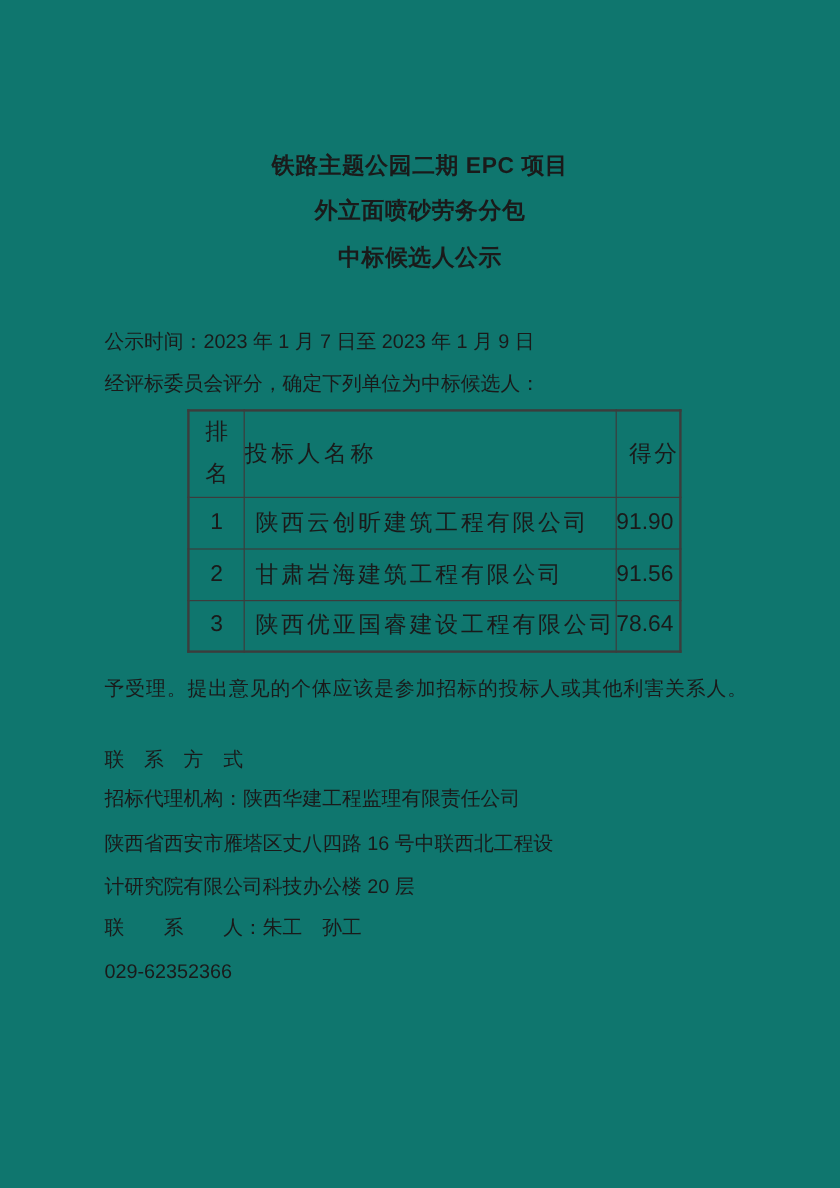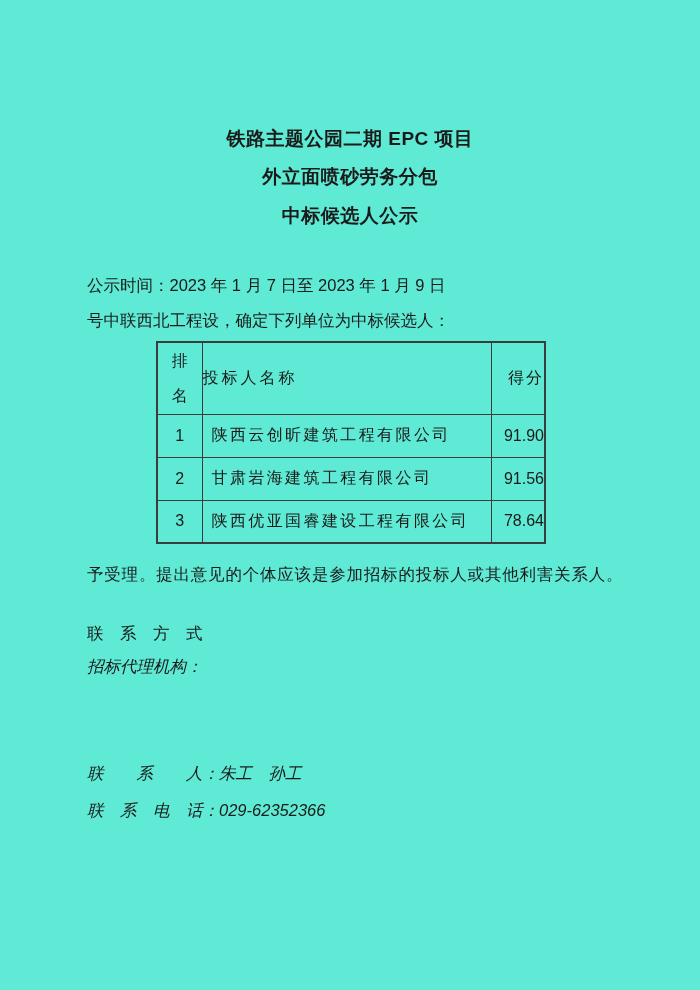--- a/index.html
+++ b/index.html
@@ -2,21 +2,21 @@
 <html><head>
 <meta charset="utf-8">
 <style>
   * { margin: 0; padding: 0; box-sizing: border-box; }
   html, body { background: #ffffff; }
   body { font-family: "Liberation Sans", "DejaVu Sans", sans-serif; color: #1a1a1a; }
   .page {
     position: relative;
     width: 700px;
     height: 990px;
-    background: #5eead4;
+    background: #0f766e;
     overflow: hidden;
   }
   .abs { position: absolute; }
   .title-line {
     left: 0; right: 0;
     text-align: center;
     font-size: 19px;
     font-weight: bold;
     line-height: 22px;
     letter-spacing: 0.5px;
@@ -26,21 +26,21 @@
     font-size: 16.5px;
     line-height: 21px;
     white-space: nowrap;
   }
   table.results {
     position: absolute;
     top: 341px;
     left: 156px;
     border-collapse: collapse;
     border: 2px solid #3c3c3c;
-    font-size: 16px;
+    font-size: 19px;
     color: #1a1a1a;
     table-layout: fixed;
   }
   table.results td, table.results th {
     border: 1px solid #3c3c3c;
     font-weight: normal;
     vertical-align: middle;
   }
   .col-rank  { width: 45px; }
   .col-name  { width: 289px; }
@@ -49,52 +49,51 @@
     height: 72px;
     text-align: center;
     line-height: 35px;
     padding: 0 13px;
     word-break: break-all;
   }
   th.th-name { text-align: left; letter-spacing: 3px; }
   th.th-score { text-align: right; letter-spacing: 2px; }
   td.td-rank { height: 43px; text-align: center; }
   td.td-name { padding-left: 9px; letter-spacing: 2.4px; white-space: nowrap; }
-  td.td-score { text-align: right; }
+  td.td-score { text-align: left; }
   .notice-line {
     left: 87px;
     font-size: 16.5px;
     line-height: 21px;
     letter-spacing: 0.8px;
     white-space: nowrap;
   }
   .indent { text-indent: 41px; }
   .contact-line {
     left: 87px;
     font-size: 16.5px;
     line-height: 21px;
     white-space: nowrap;
     display: flex;
     align-items: flex-end;
-    font-style: italic;
   }
   .contact-label { flex: 0 0 auto; }
   .addr-line2 { margin-top: 15px; }
 </style>
 </head>
 <body>
 
 <div class="page">
 
   <div class="abs title-line" style="top:128px">铁路主题公园二期 EPC 项目</div>
   <div class="abs title-line" style="top:166px">外立面喷砂劳务分包</div>
   <div class="abs title-line" style="top:205px">中标候选人公示</div>
 
   <div class="abs body-line" style="top:275px">公示时间：2023 年 1 月 7 日至 2023 年 1 月 9 日</div>
-  <div class="abs body-line" style="top:310px">号中联西北工程设，确定下列单位为中标候选人：</div>
+  <div class="abs body-line" style="top:310px">经评标委员会评分，确定下列单位为中标候选人：</div>
 
   <table class="results">
     <colgroup>
       <col class="col-rank">
       <col class="col-name">
       <col class="col-score">
     </colgroup>
     <thead>
       <tr>
         <th class="th-rank">排名</th>
@@ -120,28 +119,32 @@
       </tr>
     </tbody>
   </table>
 
   <div class="abs notice-line" style="top:564px">予受理。提出意见的个体应该是参加招标的投标人或其他利害关系人。</div>
 
   <div class="abs body-line" style="top:623px">联　系　方　式</div>
 
   <div class="abs contact-line" style="top:656px">
     <span class="contact-label">招标代理机构：</span>
+    <span>陕西华建工程监理有限责任公司</span>
   </div>
 
   <div class="abs contact-line" style="top:693px">
+    <span>
+      <span style="display:block">陕西省西安市雁塔区丈八四路 16 号中联西北工程设</span>
+      <span style="display:block" class="addr-line2">计研究院有限公司科技办公楼 20 层</span>
+    </span>
   </div>
 
   <div class="abs contact-line" style="top:763px">
     <span class="contact-label">联　　系　　人：</span>
     <span>朱工　孙工</span>
   </div>
 
   <div class="abs contact-line" style="top:800px">
-    <span class="contact-label">联　系　电　话：</span>
     <span>029-62352366</span>
   </div>
 
 </div>
 
 </body></html>

